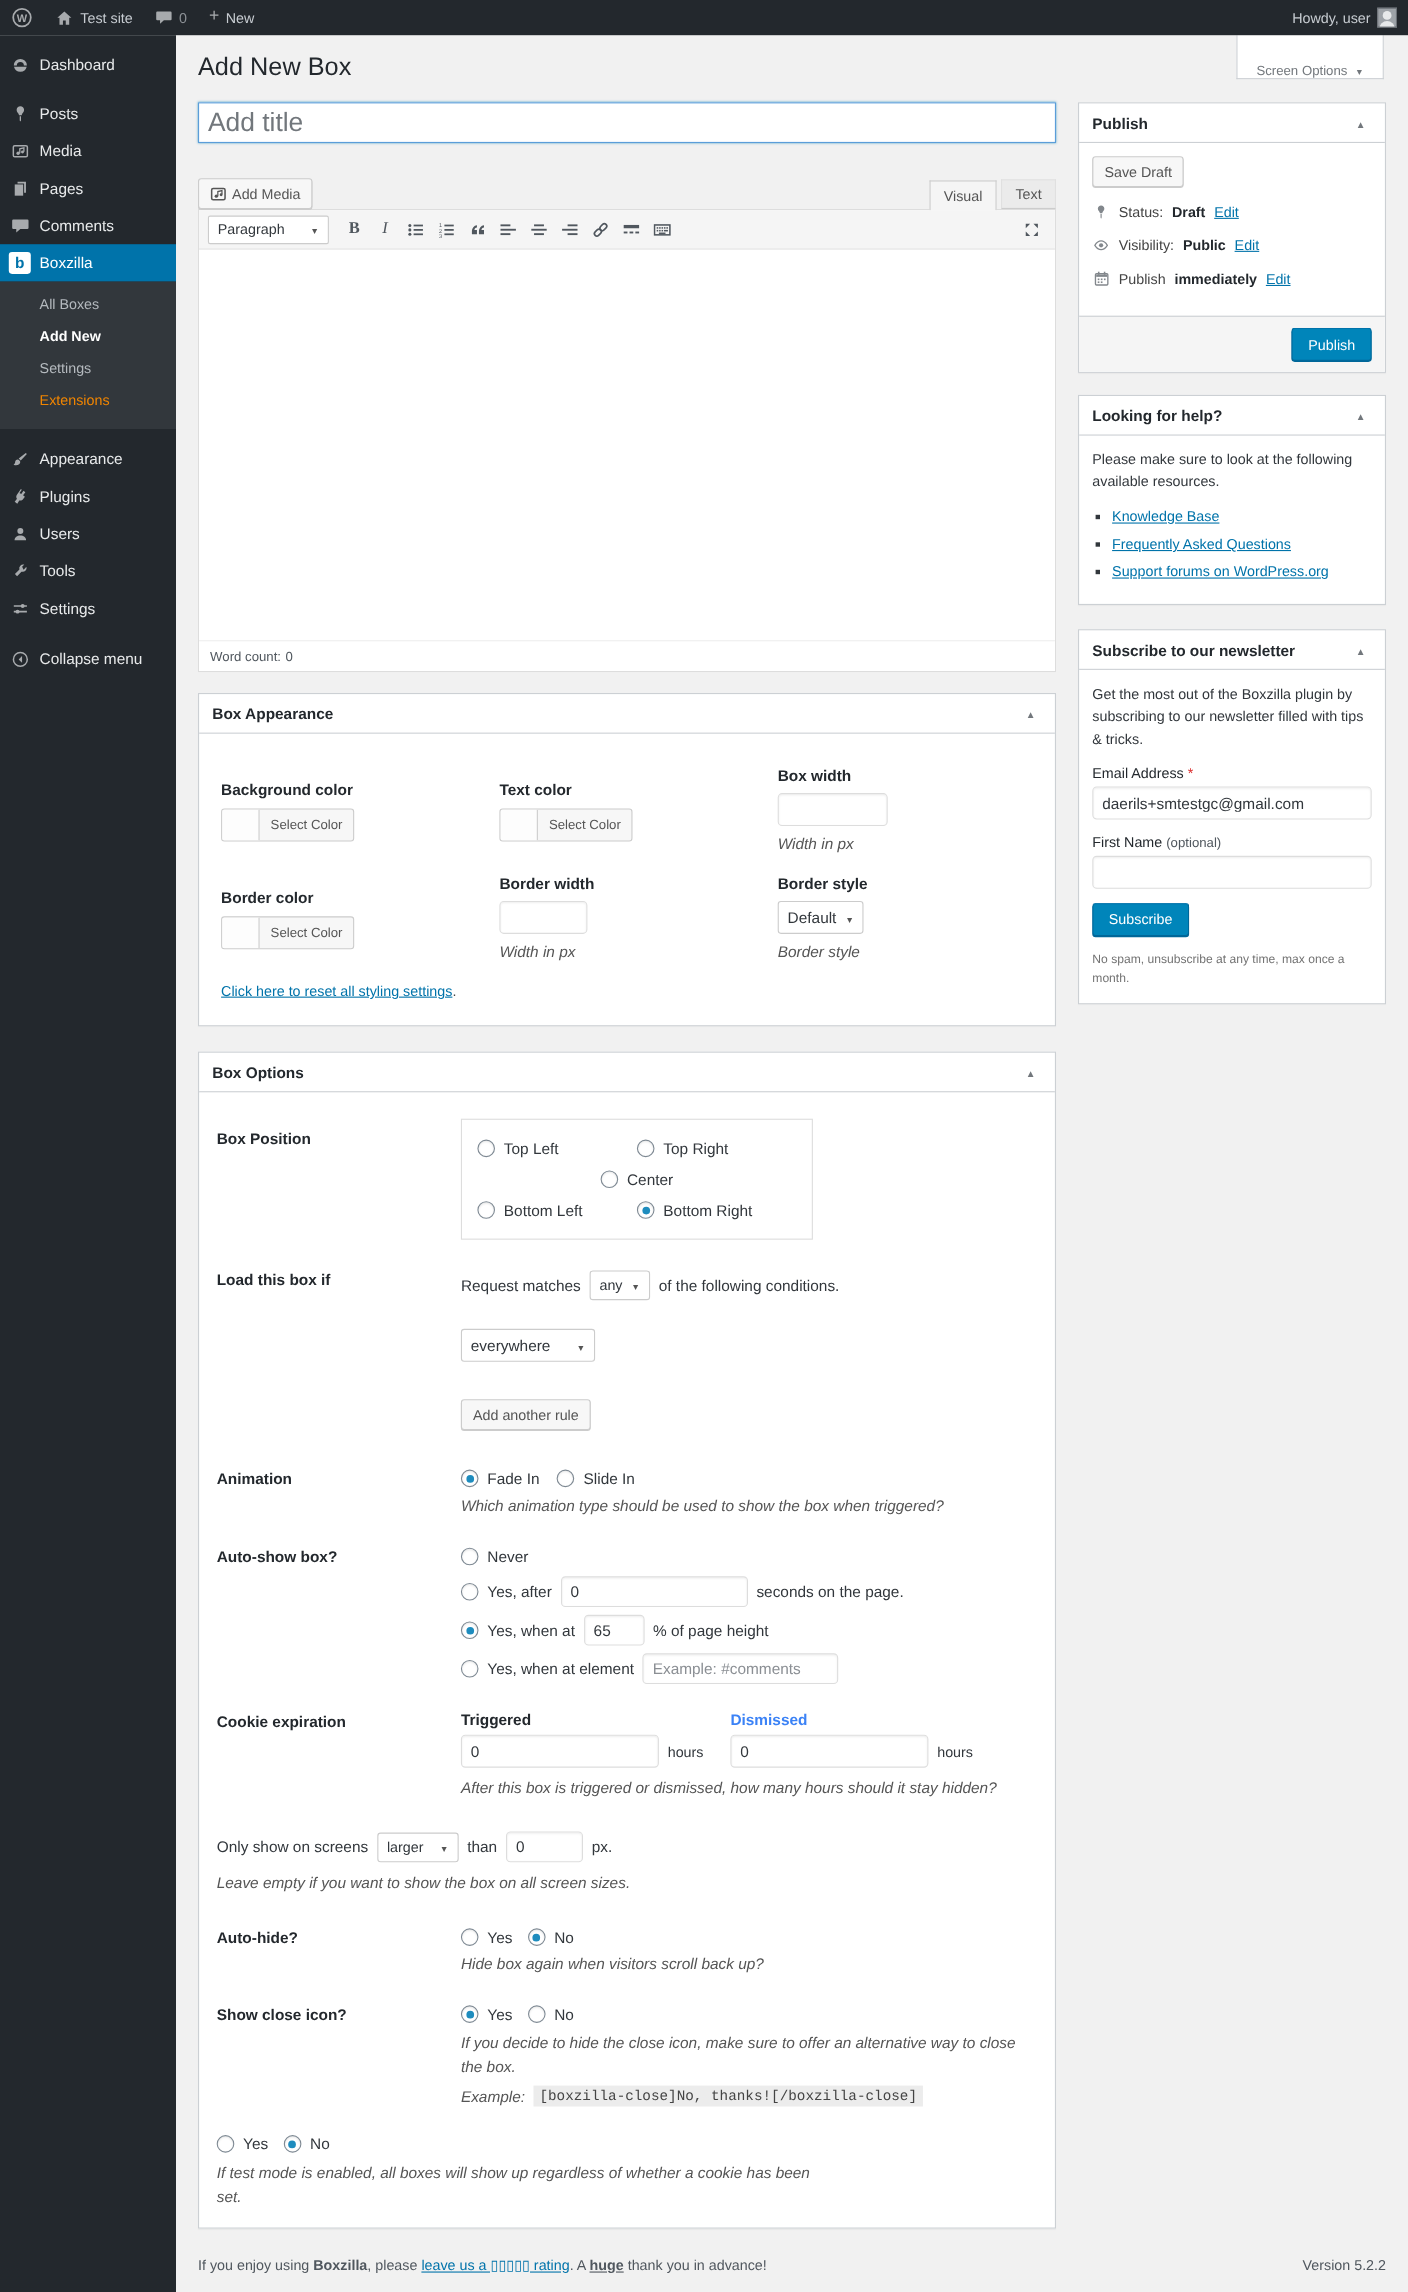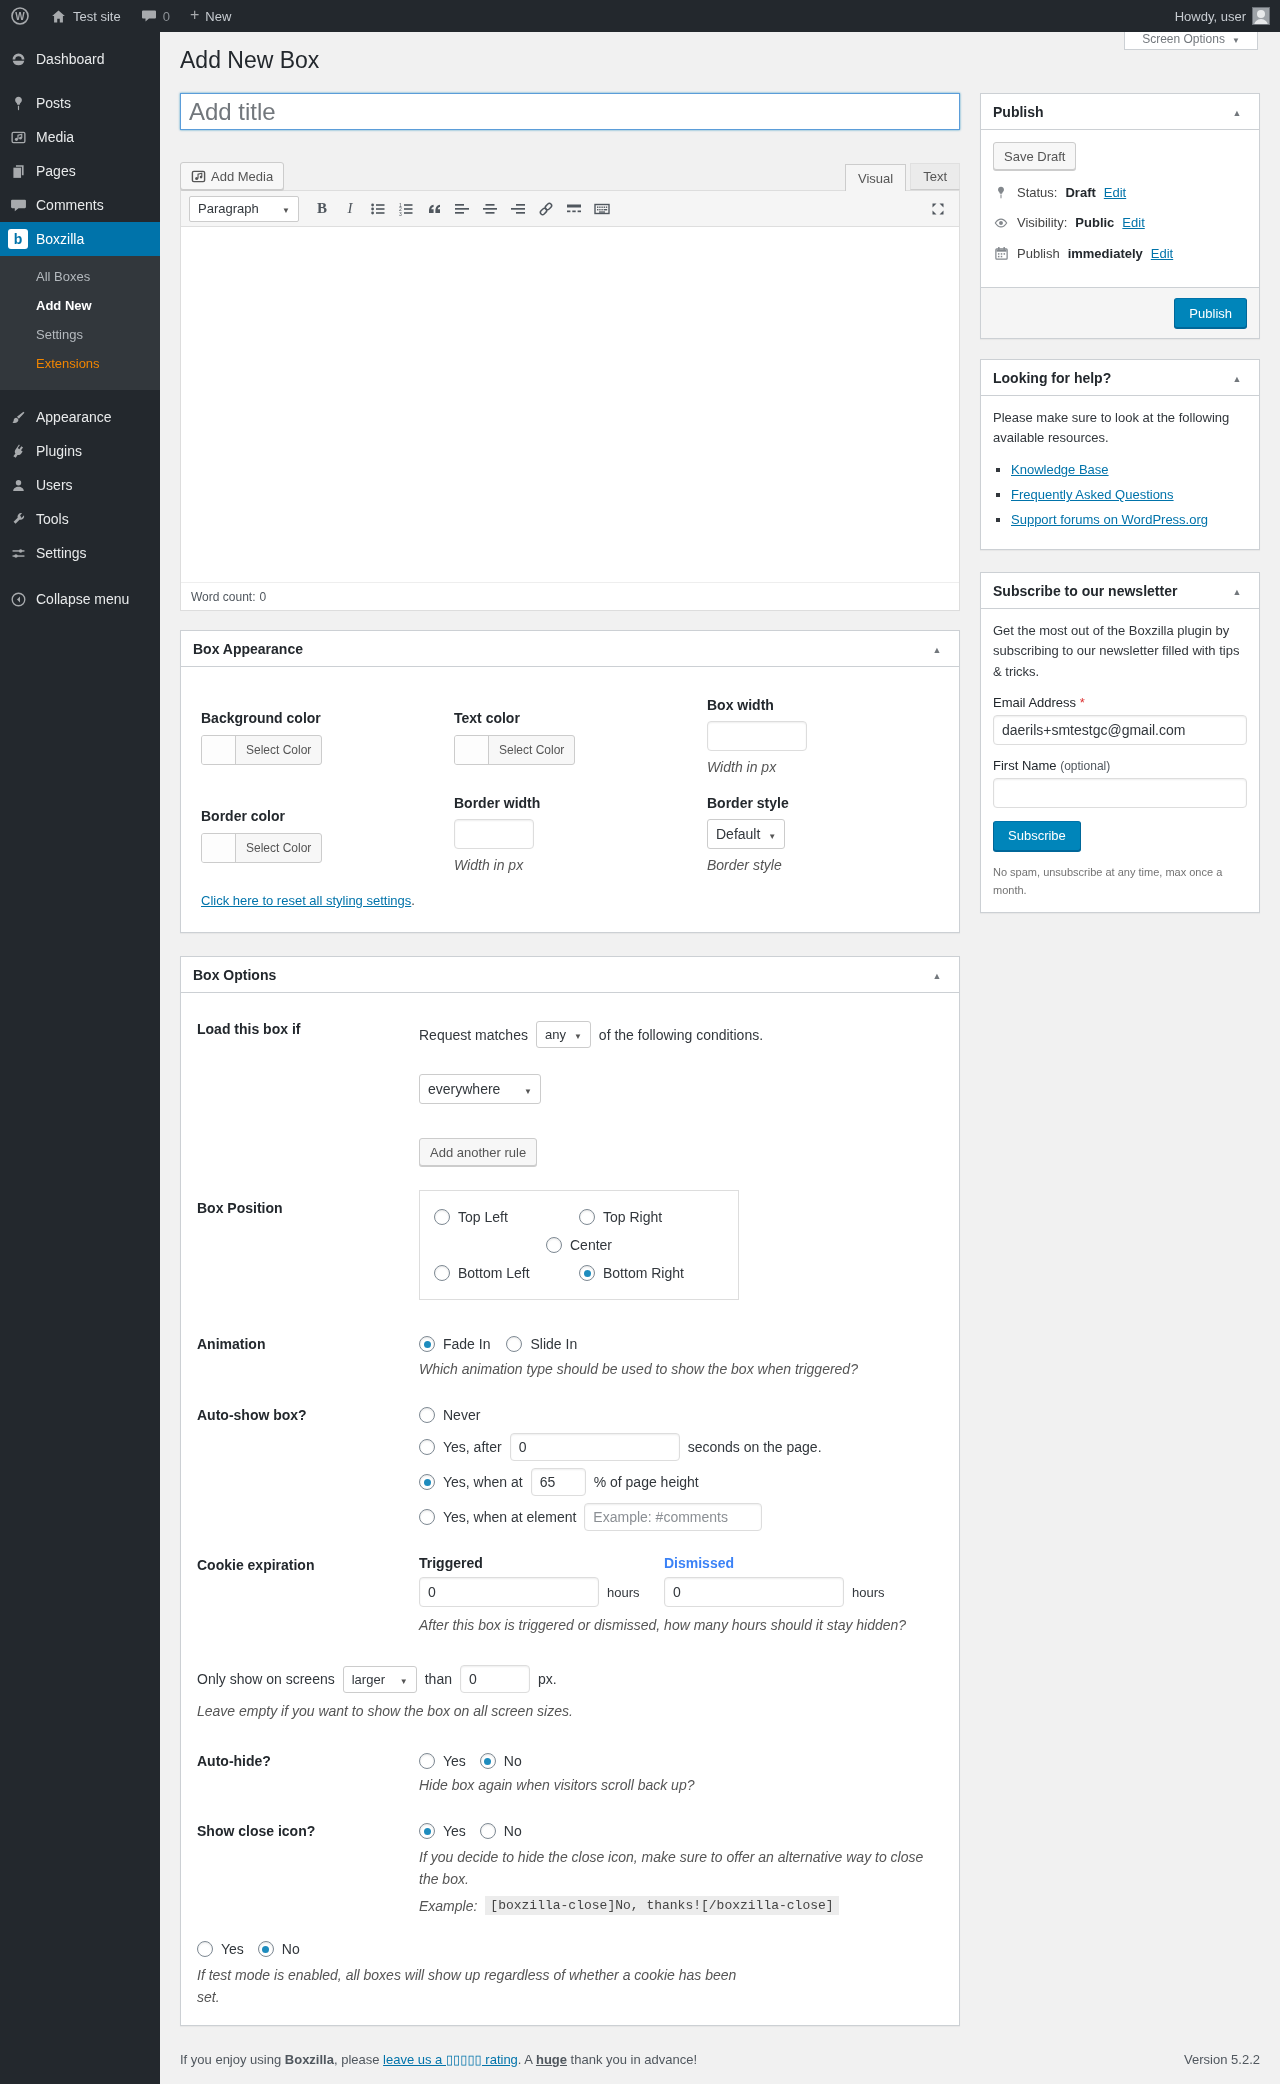--- a/index.html
+++ b/index.html
@@ -29,23 +29,23 @@
   .menu-item.active { background:#0073aa; color:#fff; }
   .menu-top-pad { height:10px; }
   .submenu { background:#32373c; padding:6px 0 12px; }
   .submenu-item { padding:7px 8px 7px 36px; font-size:13px; color:#b4b9be; cursor:pointer; }
   .submenu-item.current { color:#fff; font-weight:bold; }
   .submenu-item.orange { color:#f18500; }
   .menu-gap { height:10px; }
   .bz-badge { width:20px; height:20px; background:#fff; border-radius:3px; color:#0073aa; font-weight:bold; font-size:14px; display:flex; align-items:center; justify-content:center; }
 
   
-  #screen-options { position:absolute; top:32px; left:1124px; width:134px; height:18px; background:#fff;
+  #screen-options { position:absolute; top:32px; left:1124px; width:134px; height:40px; background:#fff;
     border:1px solid #ccd0d4; border-top:none; color:#72777c; font-size:12px;
-    display:flex; align-items:flex-start; justify-content:center; gap:7px; cursor:pointer; }
+    display:flex; align-items:flex-end; justify-content:center; gap:7px; cursor:pointer; }
   #screen-options .so-caret::after { content:"▼"; font-size:8px; color:#72777c; }
   #page-title { position:absolute; left:180px; top:46px; font-size:23px; font-weight:400; color:#23282d; margin:0; line-height:29px; }
 
   #col-left { position:absolute; left:180px; top:93px; width:780px; }
   #col-right { position:absolute; left:980px; top:93px; width:280px; }
 
   
   #title-input { width:100%; height:37px; border:1px solid #5b9dd9; box-shadow:0 0 2px rgba(30,140,190,.8);
     font-size:24px; padding:3px 8px; color:#32373c; background:#fff; font-family:"Liberation Sans",sans-serif; }
   #title-input::placeholder { color:#72777c; opacity:1; }
@@ -479,43 +479,20 @@
         <a>Click here to reset all styling settings</a><span>.</span>
       </div>
     </div>
   </div>
 
   
   <div id="box-options" class="postbox">
     <div class="pb-header">
       <span class="pb-title">Box Options</span>
       <span class="pb-toggle"></span>
-    </div>
-
-    <div class="opt-row" style="margin-top:28px">
-      <div class="opt-label">Load this box if</div>
-      <div class="opt-content">
-        <div class="iline">
-          <span>Request matches</span>
-          <span class="fselect small">
-            <span>any</span>
-            <span class="caret"></span>
-          </span>
-          <span>of the following conditions.</span>
-        </div>
-        <div style="margin-top:26px">
-          <span class="fselect" style="width:122px">
-            <span>everywhere</span>
-            <span class="caret"></span>
-          </span>
-        </div>
-        <div style="margin-top:34px">
-          <span class="btn">Add another rule</span>
-        </div>
-      </div>
     </div>
 
     <div class="opt-row" style="margin-top:24px">
       <div class="opt-label" style="padding-top:10px">Box Position</div>
       <div class="opt-content">
         <div class="pos-box">
           <div class="pos-row">
             <span class="pos-cell">
                 <label class="rl">
                   <input type="radio" name="pos" class="radio" style="">
@@ -548,20 +525,43 @@
                 <label class="rl">
                   <input type="radio" name="pos" class="radio" checked="" style="">
                   <span>Bottom Right</span>
                 </label>
               </span>
           </div>
         </div>
       </div>
     </div>
 
+    <div class="opt-row" style="margin-top:28px">
+      <div class="opt-label">Load this box if</div>
+      <div class="opt-content">
+        <div class="iline">
+          <span>Request matches</span>
+          <span class="fselect small">
+            <span>any</span>
+            <span class="caret"></span>
+          </span>
+          <span>of the following conditions.</span>
+        </div>
+        <div style="margin-top:26px">
+          <span class="fselect" style="width:122px">
+            <span>everywhere</span>
+            <span class="caret"></span>
+          </span>
+        </div>
+        <div style="margin-top:34px">
+          <span class="btn">Add another rule</span>
+        </div>
+      </div>
+    </div>
+
     <div class="opt-row" style="margin-top:36px">
       <div class="opt-label">Animation</div>
       <div class="opt-content">
         <div class="iline" style="gap:16px">
           <label class="rl">
               <input type="radio" name="anim" class="radio" checked="" style="">
               <span>Fade In</span>
             </label>
           <label class="rl">
               <input type="radio" name="anim" class="radio" style="">

